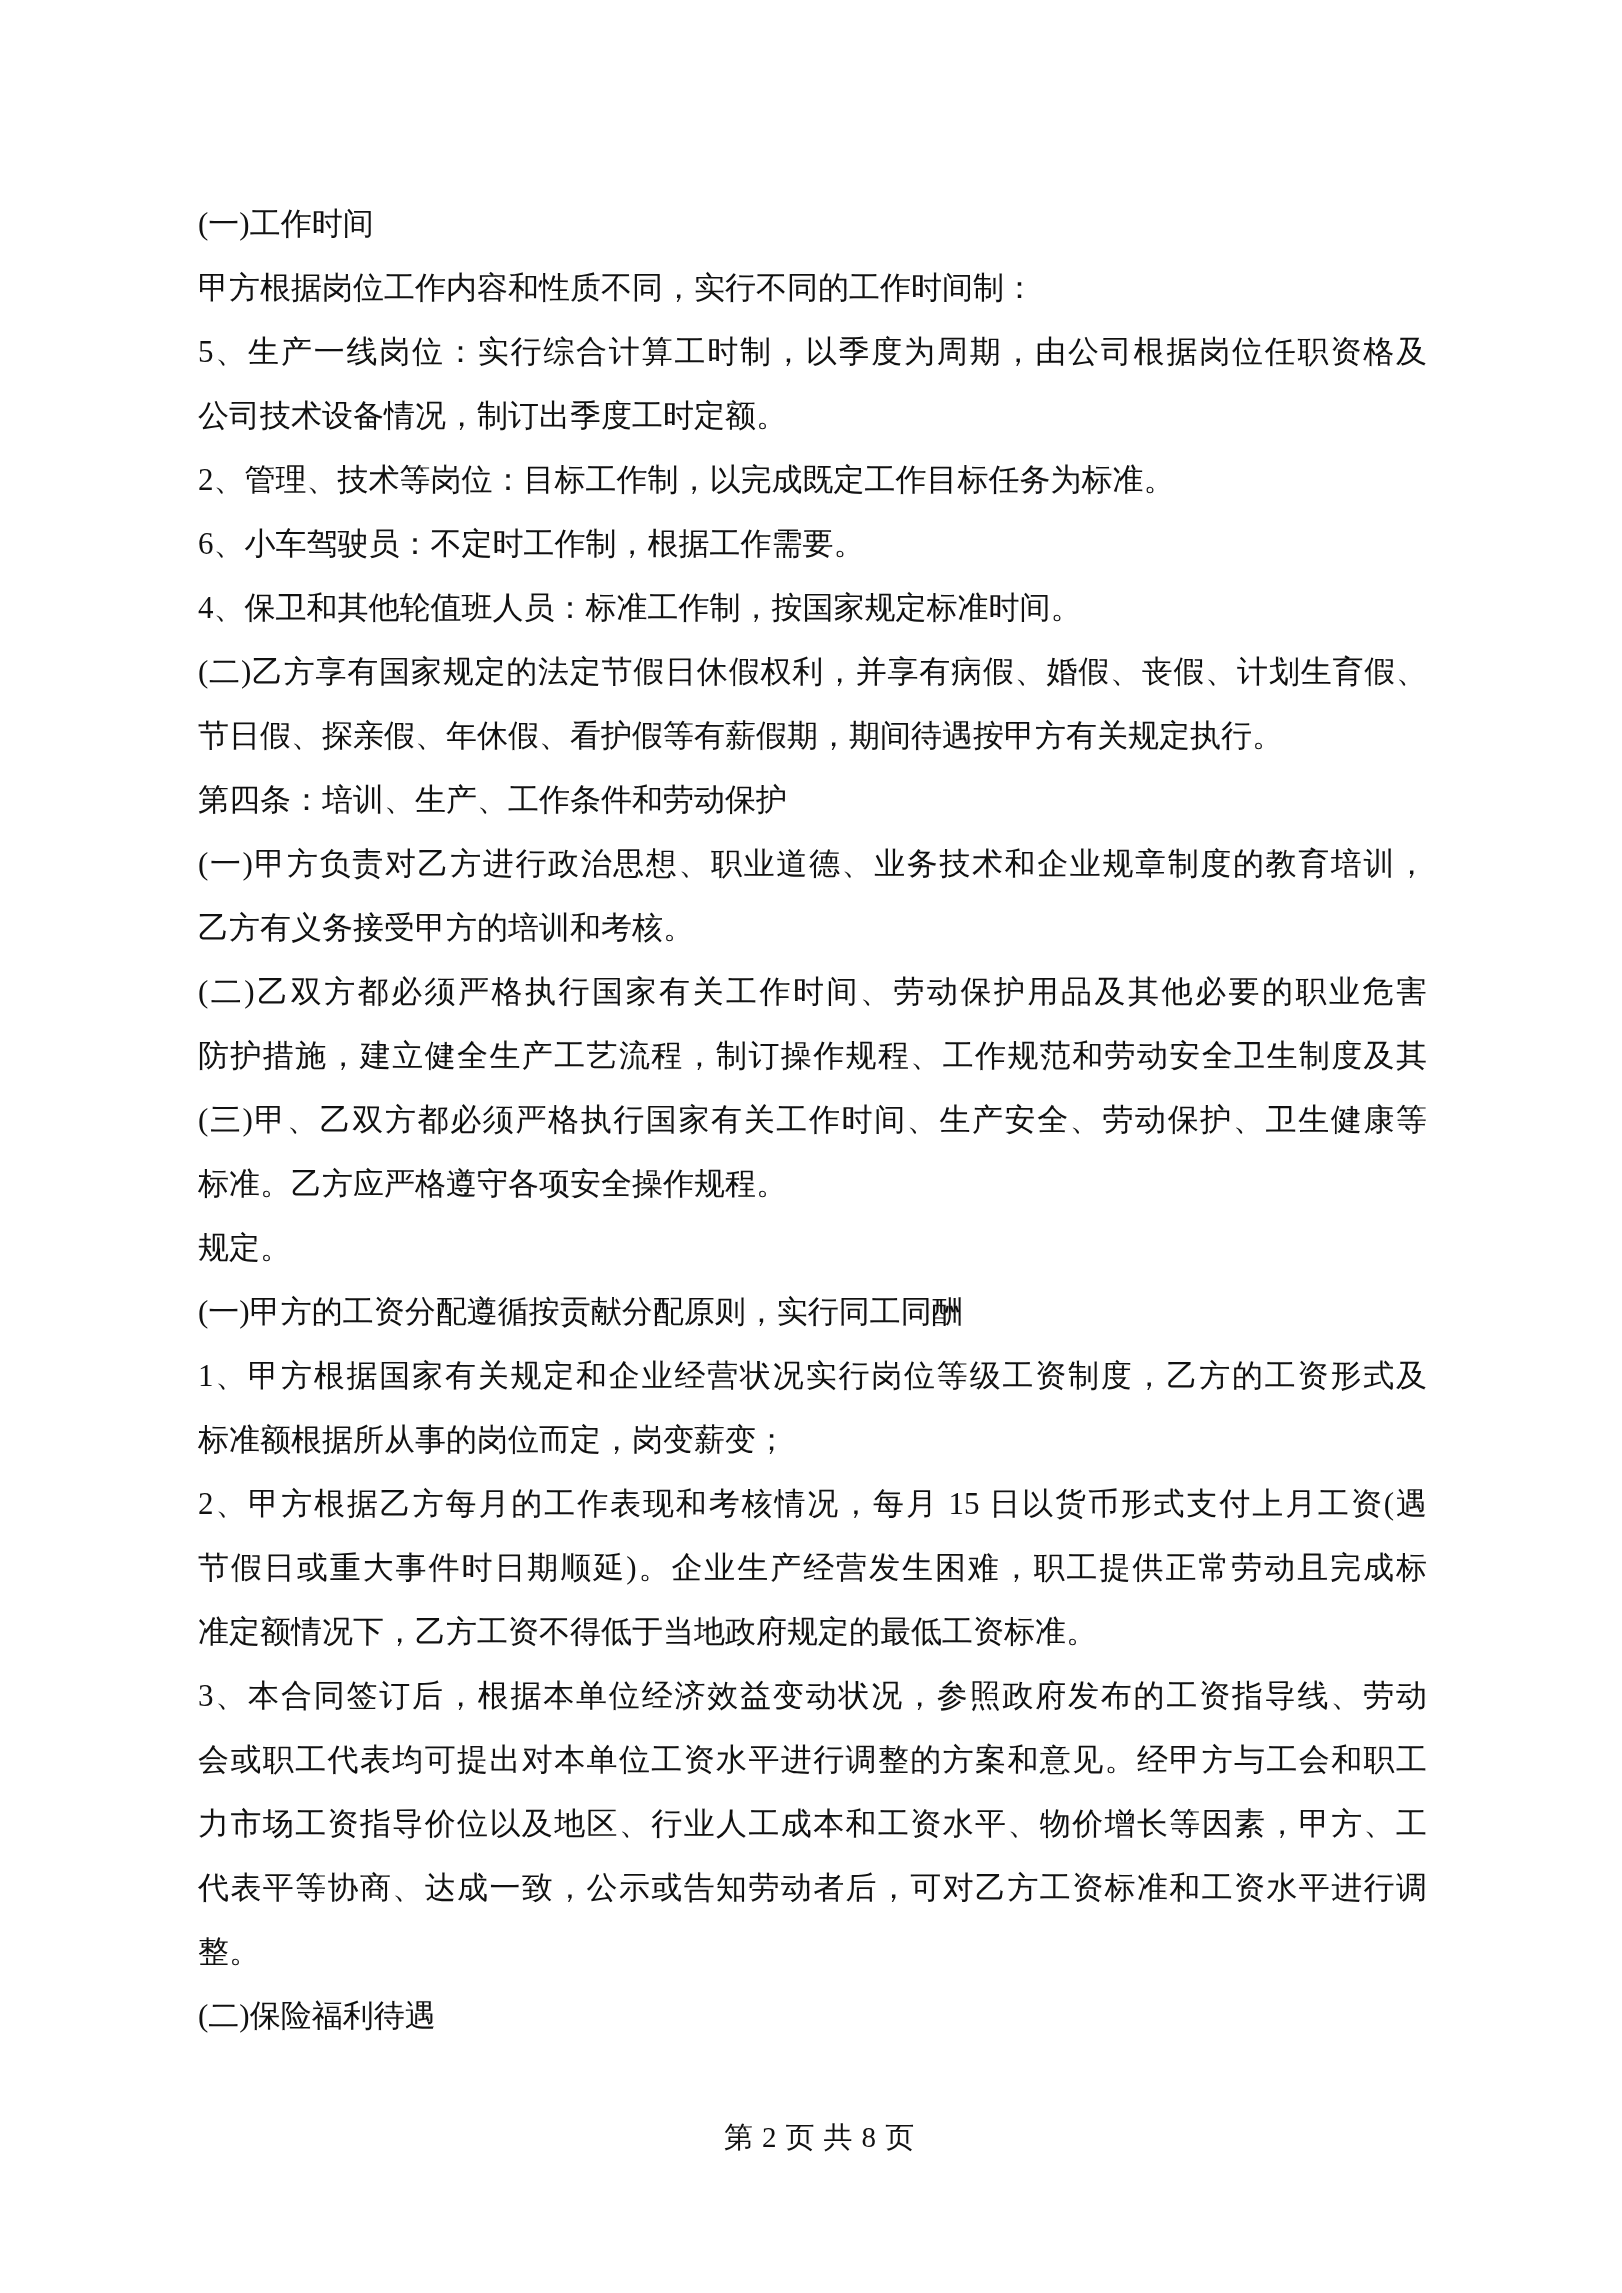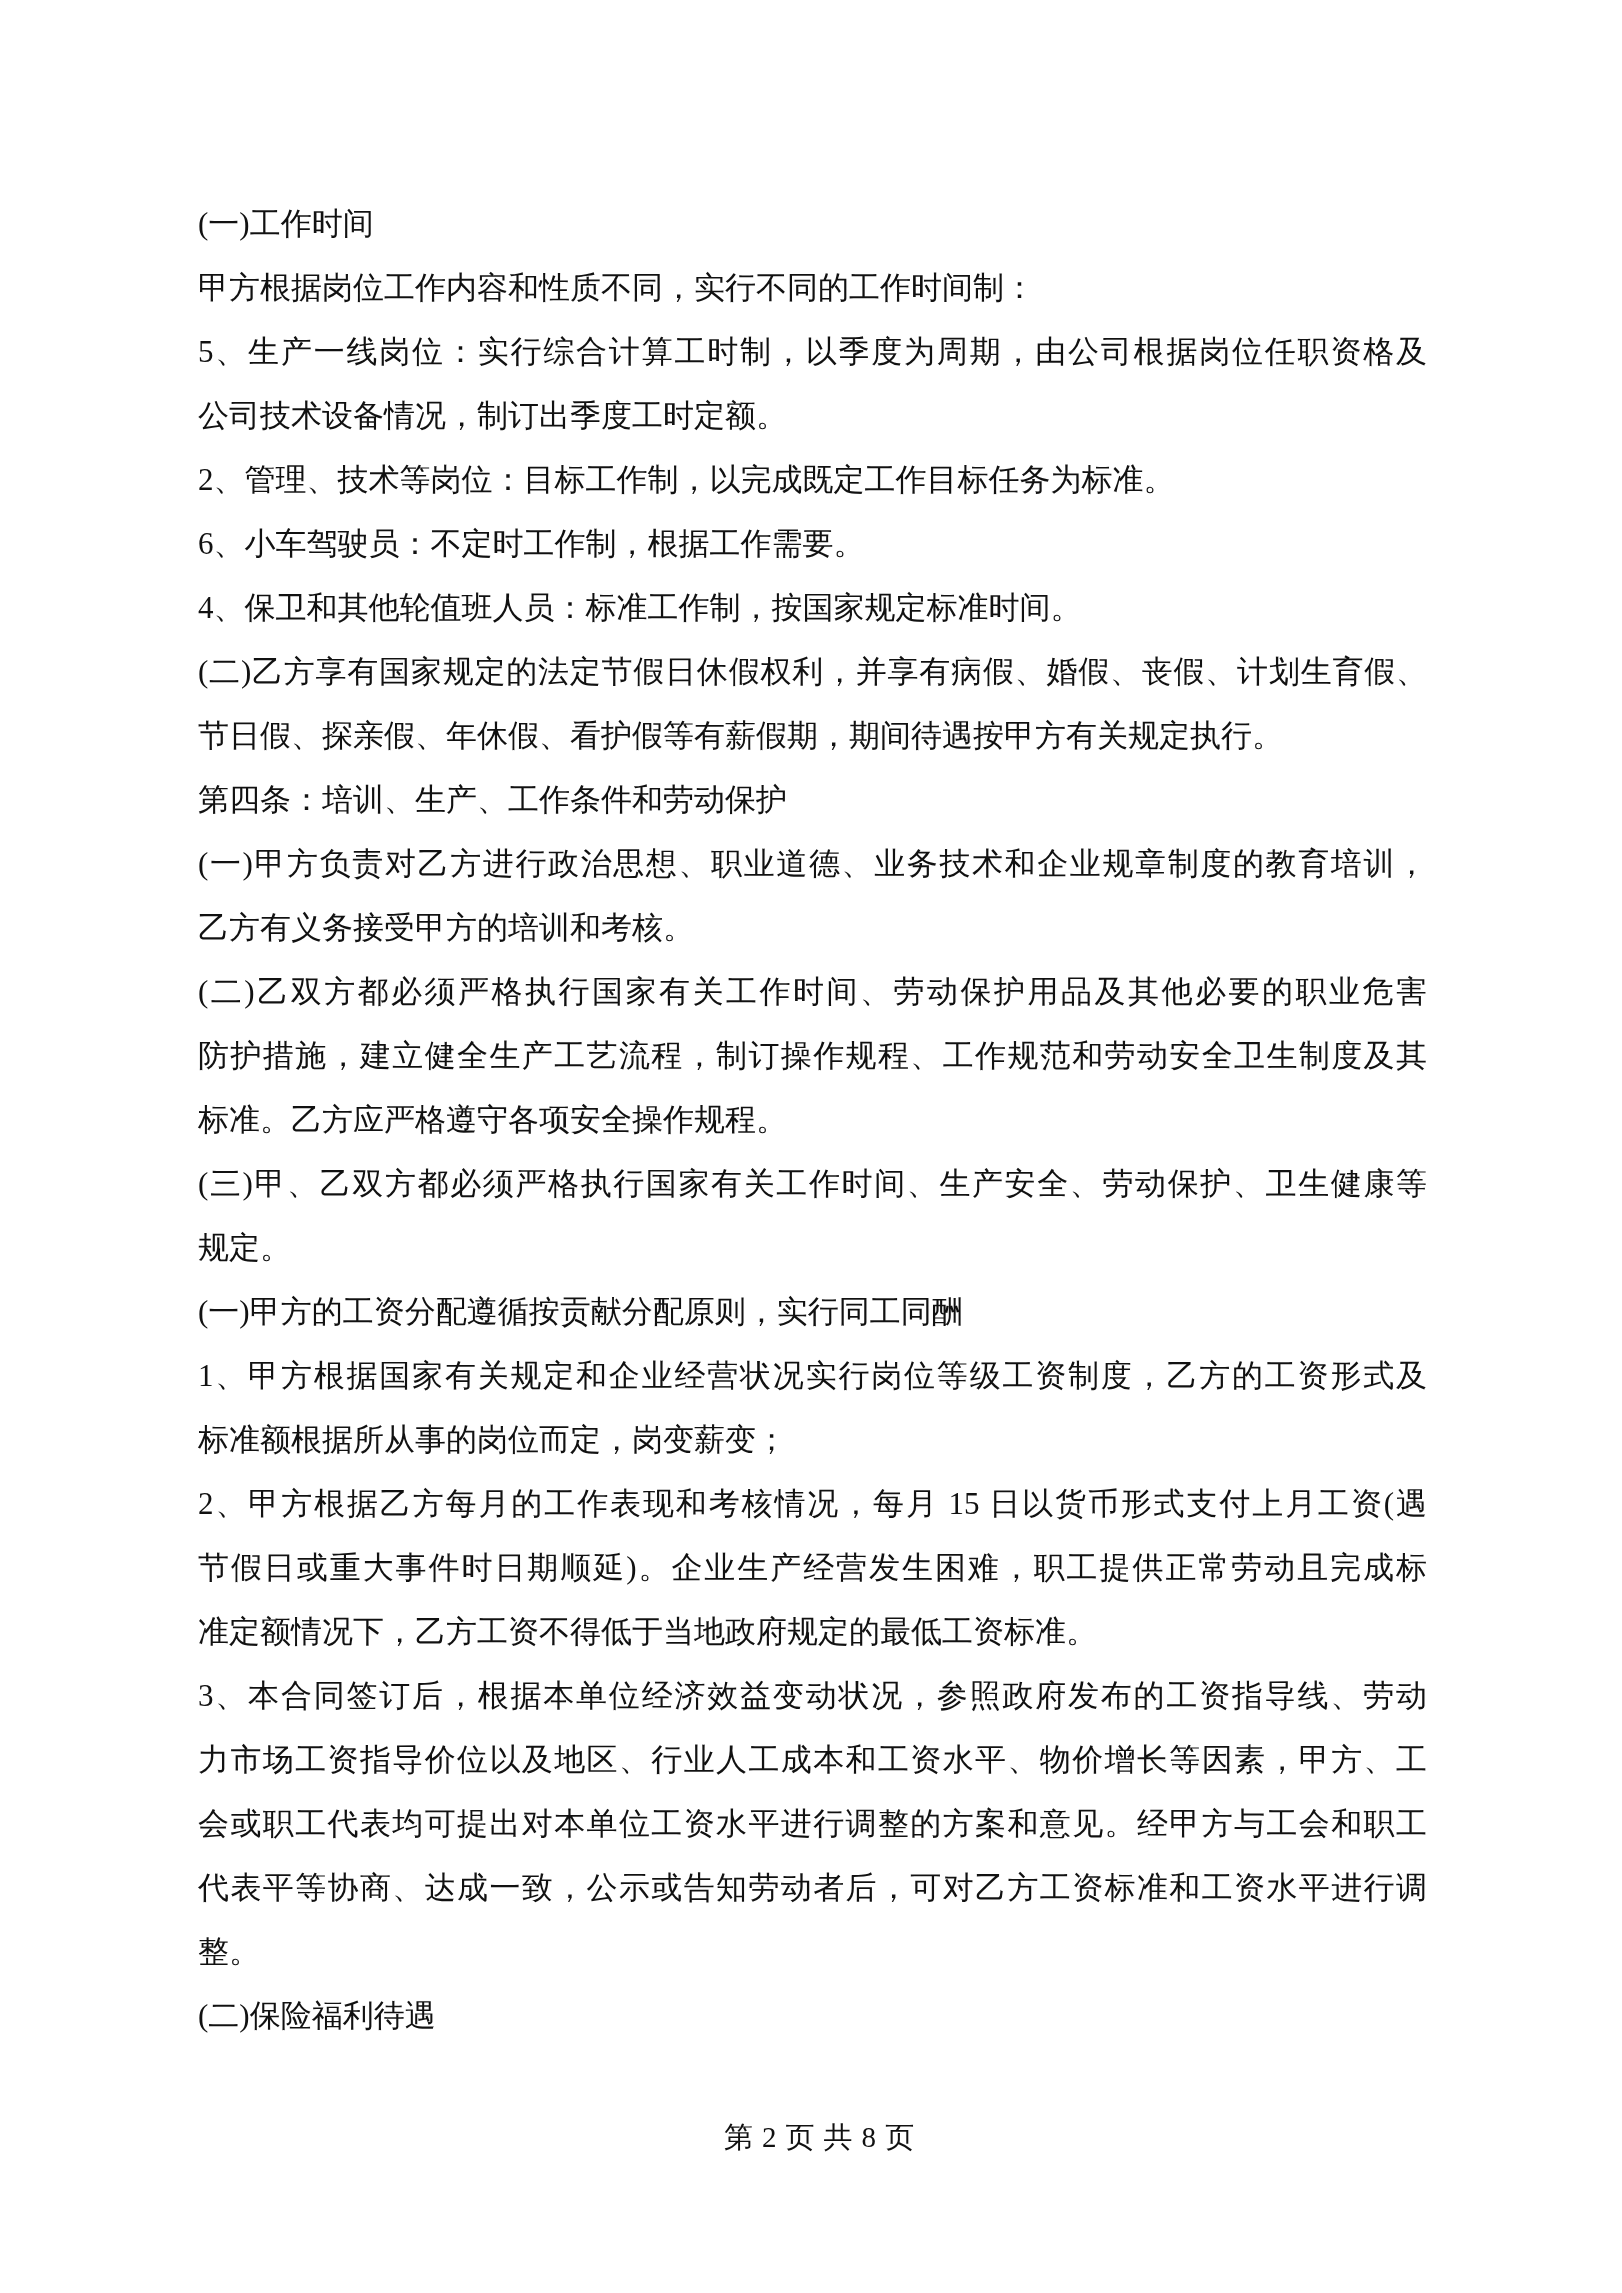--- a/index.html
+++ b/index.html
@@ -62,32 +62,32 @@
     <div class="line">2、管理、技术等岗位：目标工作制，以完成既定工作目标任务为标准。</div>
     <div class="line">6、小车驾驶员：不定时工作制，根据工作需要。</div>
     <div class="line">4、保卫和其他轮值班人员：标准工作制，按国家规定标准时间。</div>
     <div class="line just">(二)乙方享有国家规定的法定节假日休假权利，并享有病假、婚假、丧假、计划生育假、</div>
     <div class="line">节日假、探亲假、年休假、看护假等有薪假期，期间待遇按甲方有关规定执行。</div>
     <div class="line">第四条：培训、生产、工作条件和劳动保护</div>
     <div class="line just">(一)甲方负责对乙方进行政治思想、职业道德、业务技术和企业规章制度的教育培训，</div>
     <div class="line">乙方有义务接受甲方的培训和考核。</div>
     <div class="line just">(二)乙双方都必须严格执行国家有关工作时间、劳动保护用品及其他必要的职业危害</div>
     <div class="line just">防护措施，建立健全生产工艺流程，制订操作规程、工作规范和劳动安全卫生制度及其</div>
+    <div class="line just">(三)甲、乙双方都必须严格执行国家有关工作时间、生产安全、劳动保护、卫生健康等</div>
     <div class="line">标准。乙方应严格遵守各项安全操作规程。</div>
-    <div class="line just">(三)甲、乙双方都必须严格执行国家有关工作时间、生产安全、劳动保护、卫生健康等</div>
     <div class="line">规定。</div>
     <div class="line">(一)甲方的工资分配遵循按贡献分配原则，实行同工同酬</div>
     <div class="line just">1、甲方根据国家有关规定和企业经营状况实行岗位等级工资制度，乙方的工资形式及</div>
     <div class="line">标准额根据所从事的岗位而定，岗变薪变；</div>
     <div class="line just">2、甲方根据乙方每月的工作表现和考核情况，每月 15 日以货币形式支付上月工资(遇</div>
     <div class="line just">节假日或重大事件时日期顺延)。企业生产经营发生困难，职工提供正常劳动且完成标</div>
     <div class="line">准定额情况下，乙方工资不得低于当地政府规定的最低工资标准。</div>
     <div class="line just">3、本合同签订后，根据本单位经济效益变动状况，参照政府发布的工资指导线、劳动</div>
+    <div class="line just">会或职工代表均可提出对本单位工资水平进行调整的方案和意见。经甲方与工会和职工</div>
     <div class="line just">力市场工资指导价位以及地区、行业人工成本和工资水平、物价增长等因素，甲方、工</div>
-    <div class="line just">会或职工代表均可提出对本单位工资水平进行调整的方案和意见。经甲方与工会和职工</div>
     <div class="line just">代表平等协商、达成一致，公示或告知劳动者后，可对乙方工资标准和工资水平进行调</div>
     <div class="line">整。</div>
     <div class="line">(二)保险福利待遇</div>
   </div>
 
   <div class="footer">
     <span>第 2 页 共 8 页</span>
   </div>
 </div>
 

